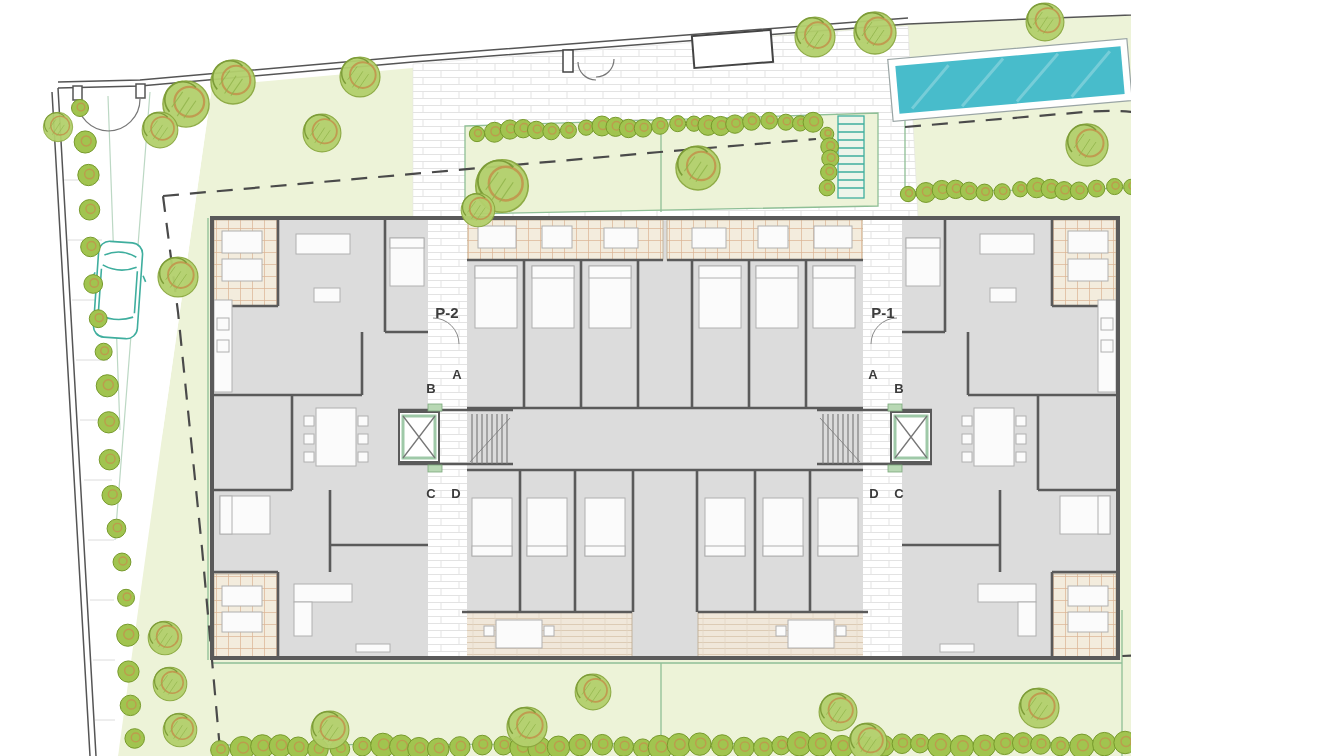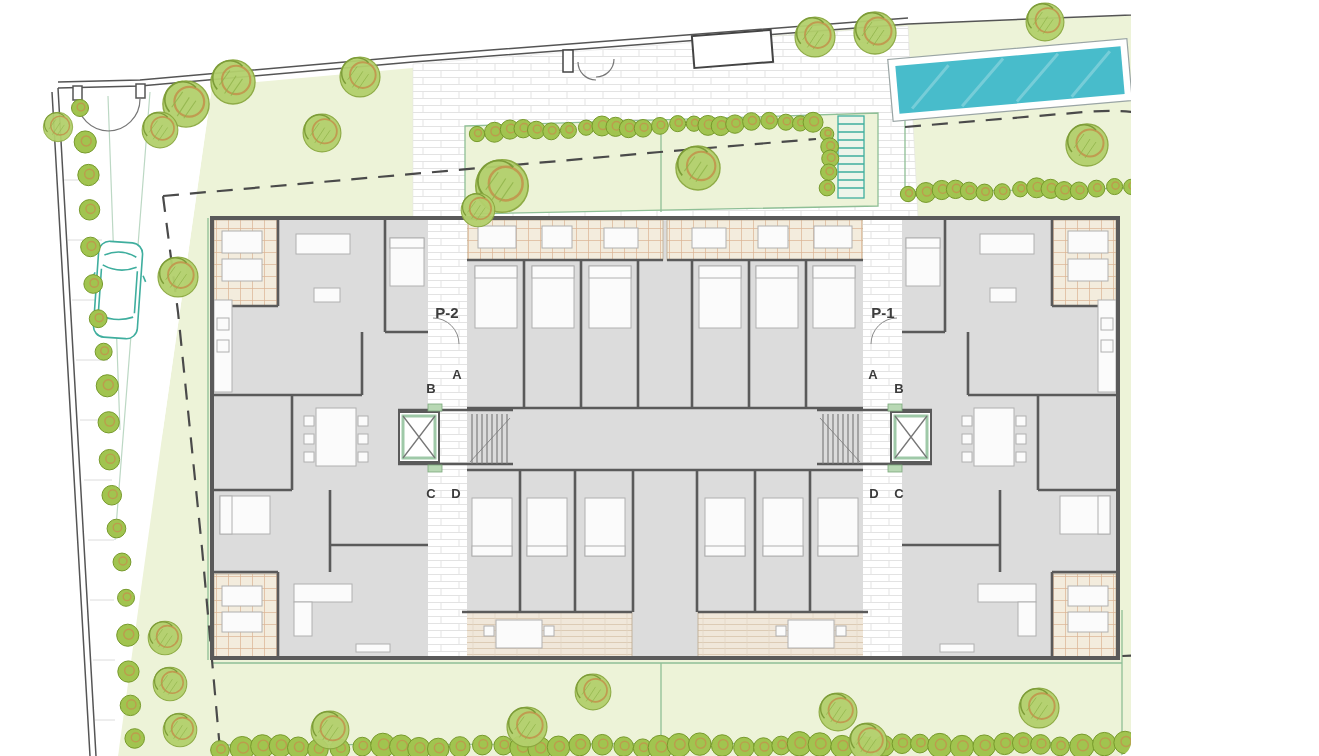--- a/index.html
+++ b/index.html
@@ -1,17 +1,17 @@
 <!DOCTYPE html>
 <html><head>
 <meta charset="utf-8">
 <style>
   html,body{margin:0;padding:0;background:#ffffff;}
   .stage{width:1131px;height:756px;position:relative;background:#fff;overflow:hidden;
-         font-family:"Liberation Sans",sans-serif;border-radius:14px;}
+         font-family:"Liberation Sans",sans-serif;}
   svg{display:block}
   text{font-family:"Liberation Sans",sans-serif;font-weight:bold;fill:#3c3c3c;}
   .plan-label{font-size:15px;}
   .unit-letter{font-size:13px;}
 </style>
 </head>
 <body>
 
 <div class="stage">
 <svg viewBox="0 0 1319 756" width="1319" height="756">

